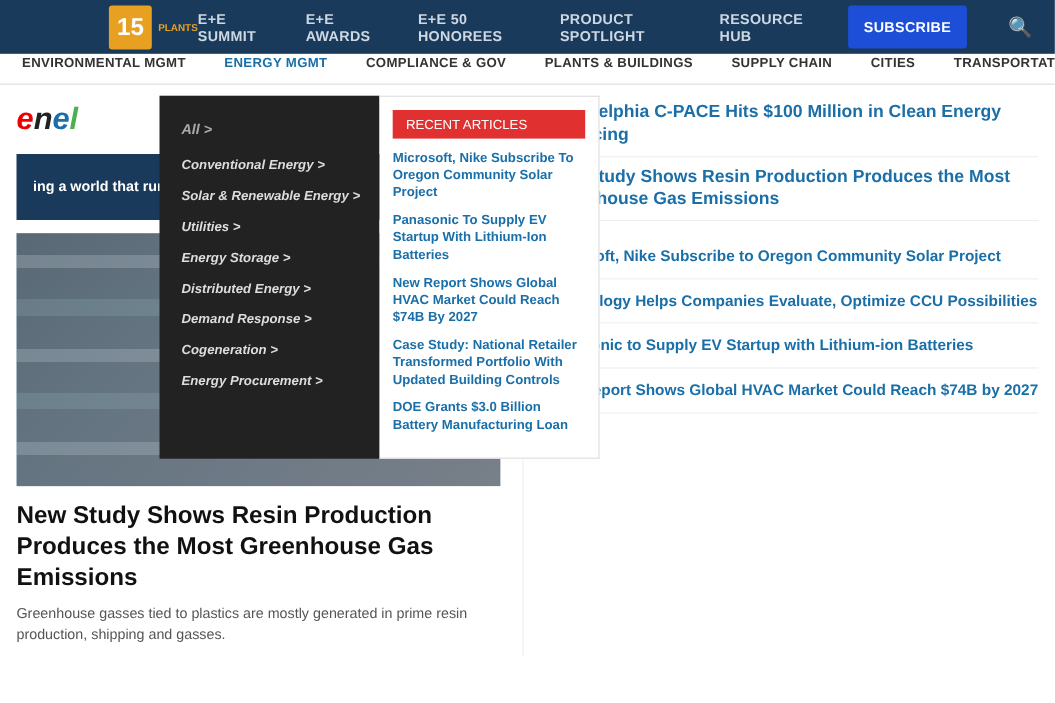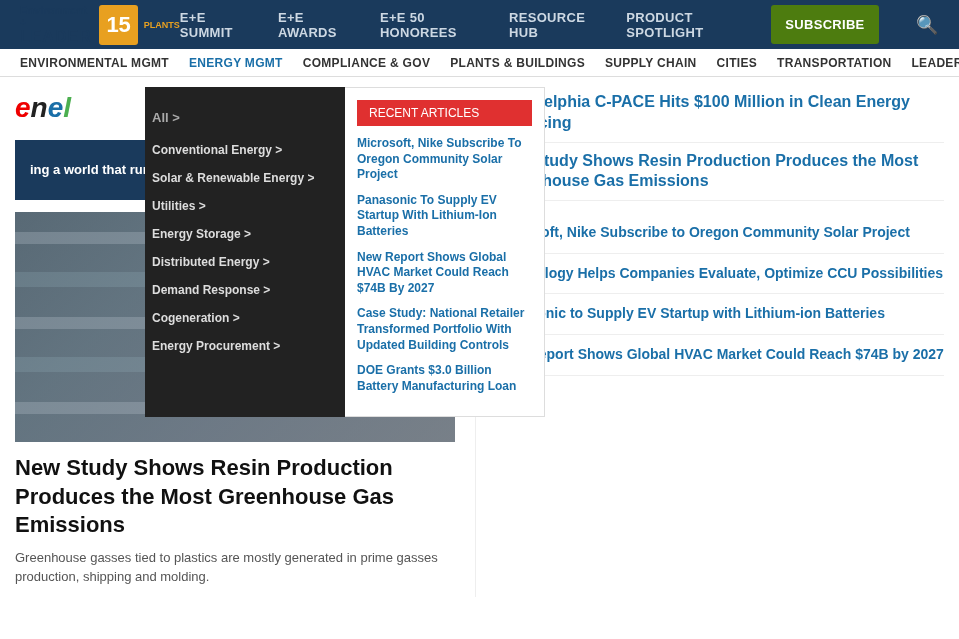--- a/index.html
+++ b/index.html
@@ -25,43 +25,44 @@
     }
     .top-nav a {
       color: #cdd8e3;
       text-decoration: none;
       font-size: 13px;
       font-weight: 600;
       text-transform: uppercase;
       letter-spacing: 0.3px;
     }
     .subscribe-btn {
-      background: #4d7c0f;
+      background: #1d4ed8;
       color: #fff !important;
       padding: 12px 14px;
       border-radius: 3px;
       font-size: 13px;
       font-weight: 700;
       text-transform: uppercase;
     }
     .search-icon-top {
       color: #cdd8e3;
       font-size: 18px;
       cursor: pointer;
     }
 
     
     .sec-nav {
       background: #fff;
       border-bottom: 1px solid #ddd;
       display: flex;
-      align-items: center;
+      align-items: flex-end;
       padding: 0 10px;
       height: 28px;
       position: relative;
+      gap: 15px;
     }
     .sec-nav-item {
       color: #333;
       text-decoration: none;
       font-size: 12px;
       font-weight: 700;
       text-transform: uppercase;
       padding: 0 10px;
       height: 38px;
       display: flex;
@@ -85,22 +86,23 @@
       color: #fff;
       width: 200px;
       padding: 16px 0;
     }
     .dropdown-left a {
       display: block;
       color: #ddd;
       text-decoration: none;
       font-size: 12px;
       font-weight: 600;
-      padding: 7px 7px;
+      padding: 7px 20px;
       white-space: nowrap;
+      font-style: italic;
     }
     .dropdown-left .all-link {
       color: #aaa;
       font-size: 13px;
       margin-bottom: 4px;
     }
     .dropdown-right {
       background: #fff;
       border: 1px solid #ddd;
       border-left: none;
@@ -287,22 +289,22 @@
       <span class="site-logo-line2">LEADER</span>
     </div>
     <div class="badge-15">15</div>
     <span class="badge-years">PLANTS</span>
   </div>
 
   <nav class="top-nav">
     <a>E+E SUMMIT</a>
     <a>E+E AWARDS</a>
     <a>E+E 50 HONOREES</a>
+    <a>PRODUCT SPOTLIGHT</a>
     <a>RESOURCE HUB</a>
-    <a>PRODUCT SPOTLIGHT</a>
     <a class="subscribe-btn">SUBSCRIBE</a>
     <span class="search-icon-top">🔍</span>
   </nav>
 </header>
 
 <nav class="sec-nav">
   <a class="sec-nav-item">ENVIRONMENTAL MGMT</a>
   <a class="sec-nav-item active">ENERGY MGMT</a>
   <a class="sec-nav-item">COMPLIANCE &amp; GOV</a>
   <a class="sec-nav-item">PLANTS &amp; BUILDINGS</a>
@@ -350,21 +352,21 @@
     <div class="banner-ad">
       <span class="banner-ad-text">ing a world that runs on 100% clean electricity.</span>
       <button class="learn-more-btn">LEARN MORE</button>
     </div>
 
     <div class="featured-article">
       <div class="featured-img">
         <div class="pipe-pattern"></div>
       </div>
       <h2 class="featured-title">New Study Shows Resin Production Produces the Most Greenhouse Gas Emissions</h2>
-      <p class="featured-excerpt">Greenhouse gasses tied to plastics are mostly generated in prime gasses production, shipping and molding.</p>
+      <p class="featured-excerpt">Greenhouse gasses tied to plastics are mostly generated in prime resin production, shipping and gasses.</p>
     </div>
   </div>
 
   <div class="right-col">
     <div class="right-top-articles">
       <div class="right-article-large">
         <h3>Philadelphia C-PACE Hits $100 Million in Clean Energy Financing</h3>
       </div>
       <div class="right-article-large">
         <h3>New Study Shows Resin Production Produces the Most Greenhouse Gas Emissions</h3>

